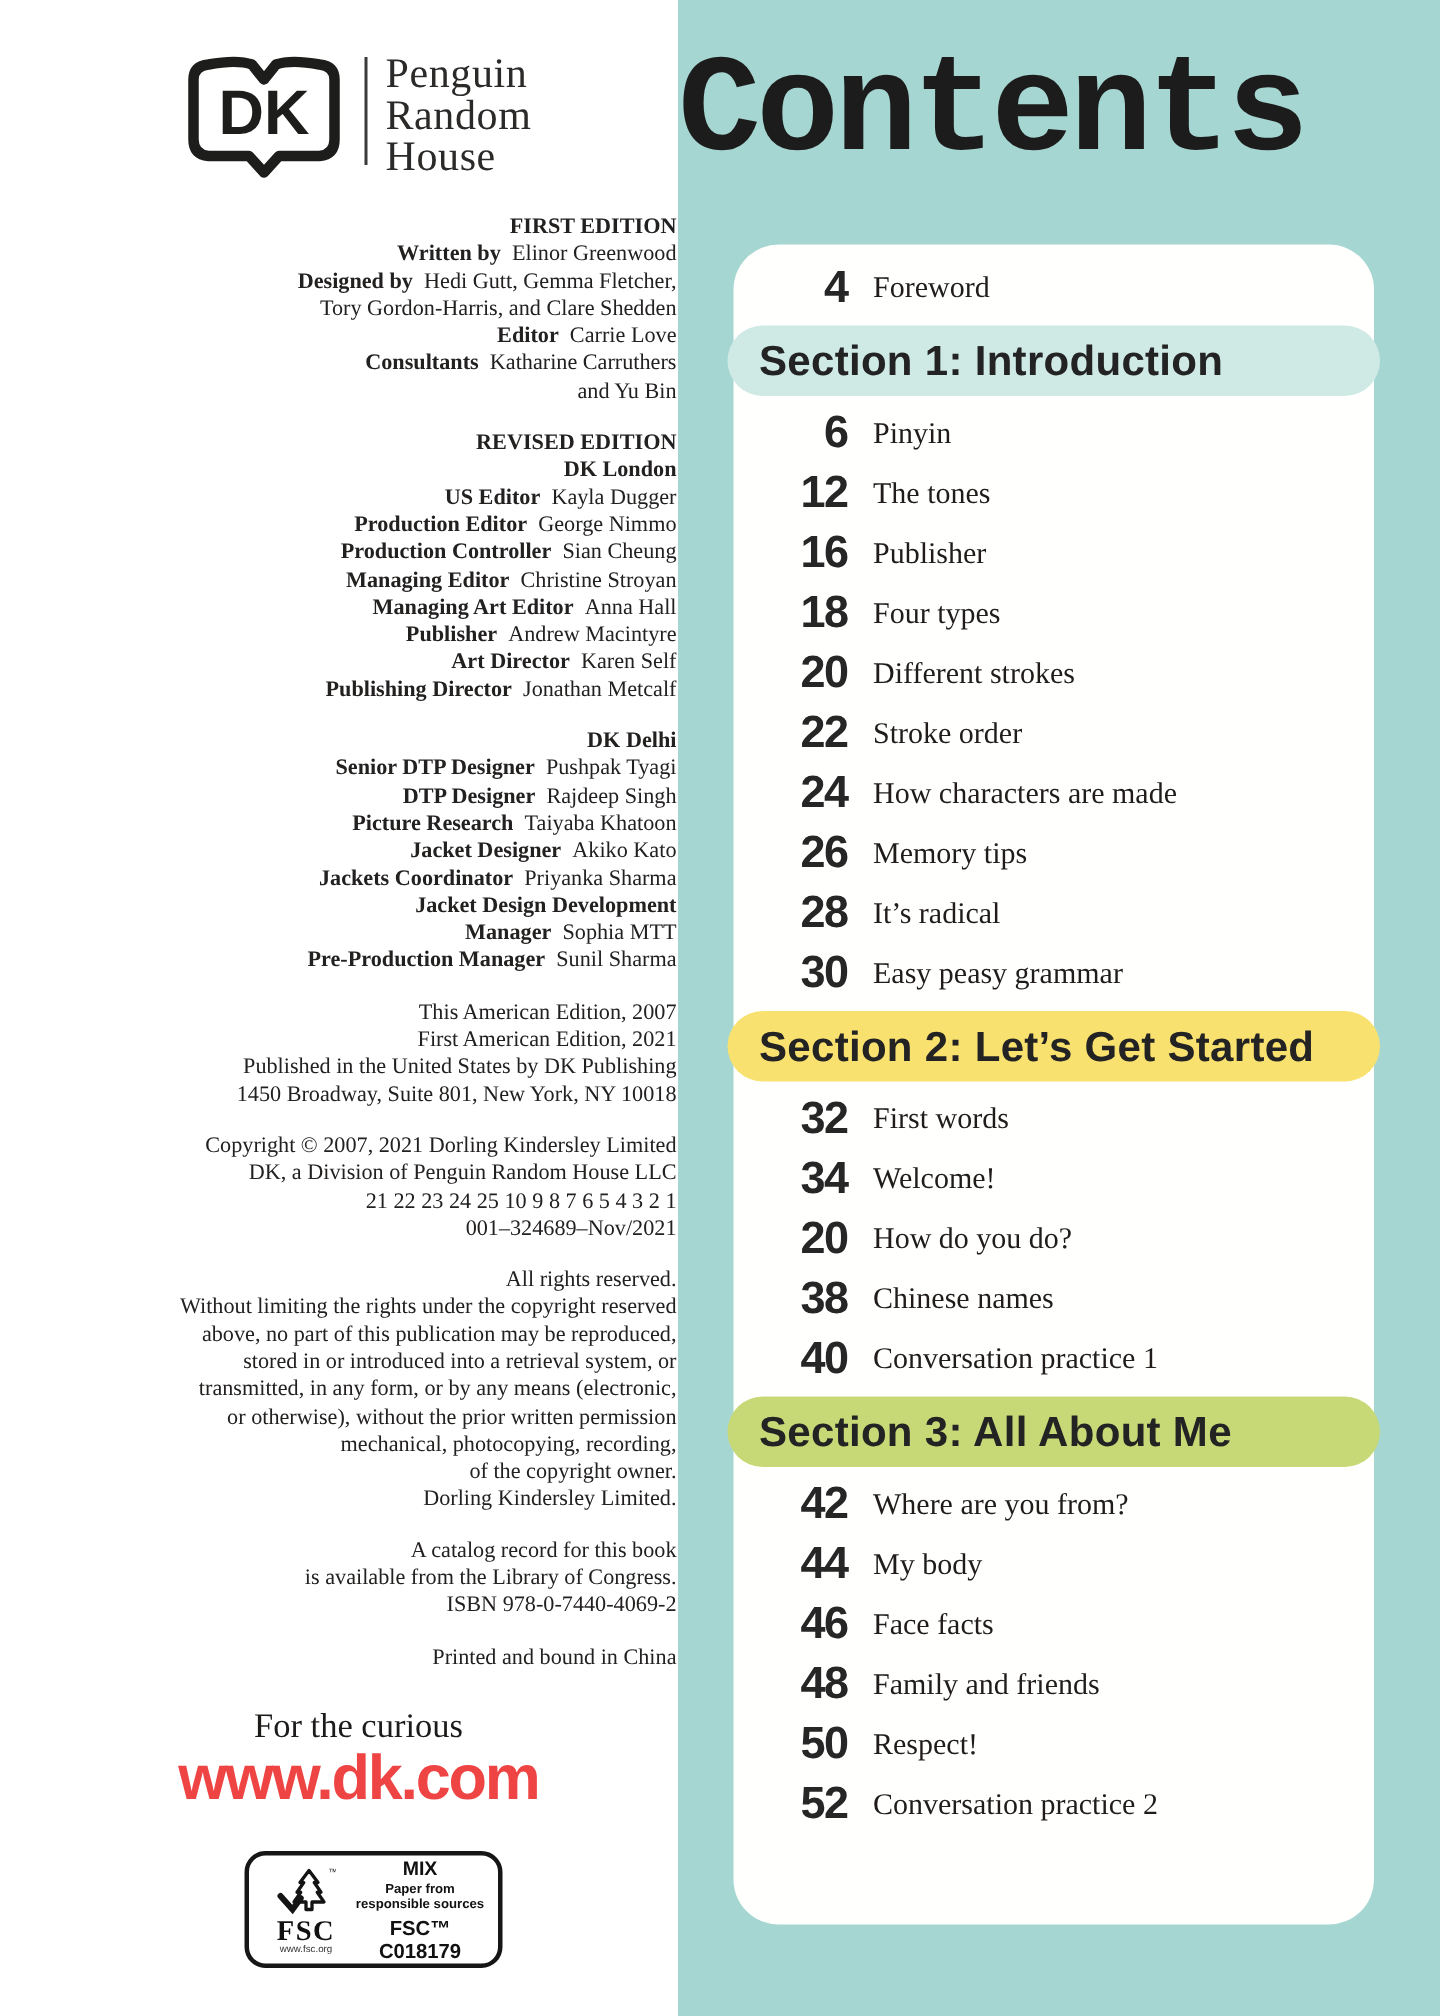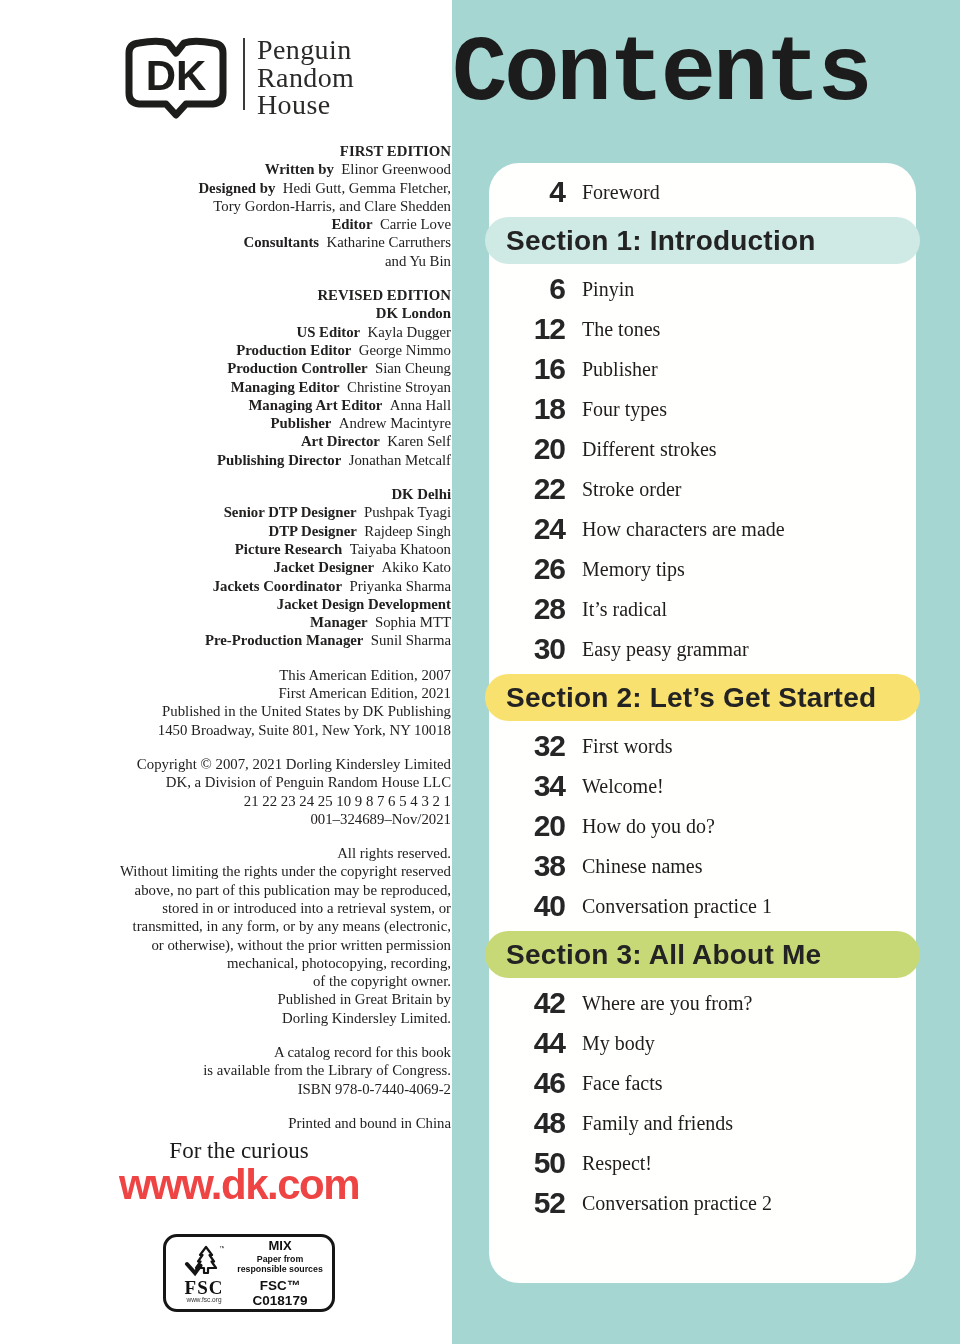--- a/index.html
+++ b/index.html
@@ -124,21 +124,20 @@
       </div>
       <div class="c-block">
         <div class="c-line">All rights reserved.</div>
         <div class="c-line">Without limiting the rights under the copyright reserved</div>
         <div class="c-line">above, no part of this publication may be reproduced,</div>
         <div class="c-line">stored in or introduced into a retrieval system, or</div>
         <div class="c-line">transmitted, in any form, or by any means (electronic,</div>
         <div class="c-line">or otherwise), without the prior written permission</div>
         <div class="c-line">mechanical, photocopying, recording,</div>
         <div class="c-line">of the copyright owner.</div>
-        <div class="c-line">Published in Great Britain by</div>
         <div class="c-line">Dorling Kindersley Limited.</div>
       </div>
       <div class="c-block">
         <div class="c-line">A catalog record for this book</div>
         <div class="c-line">is available from the Library of Congress.</div>
         <div class="c-line">ISBN 978-0-7440-4069-2</div>
       </div>
       <div class="c-block">
         <div class="c-line">Printed and bound in China</div>
       </div>

